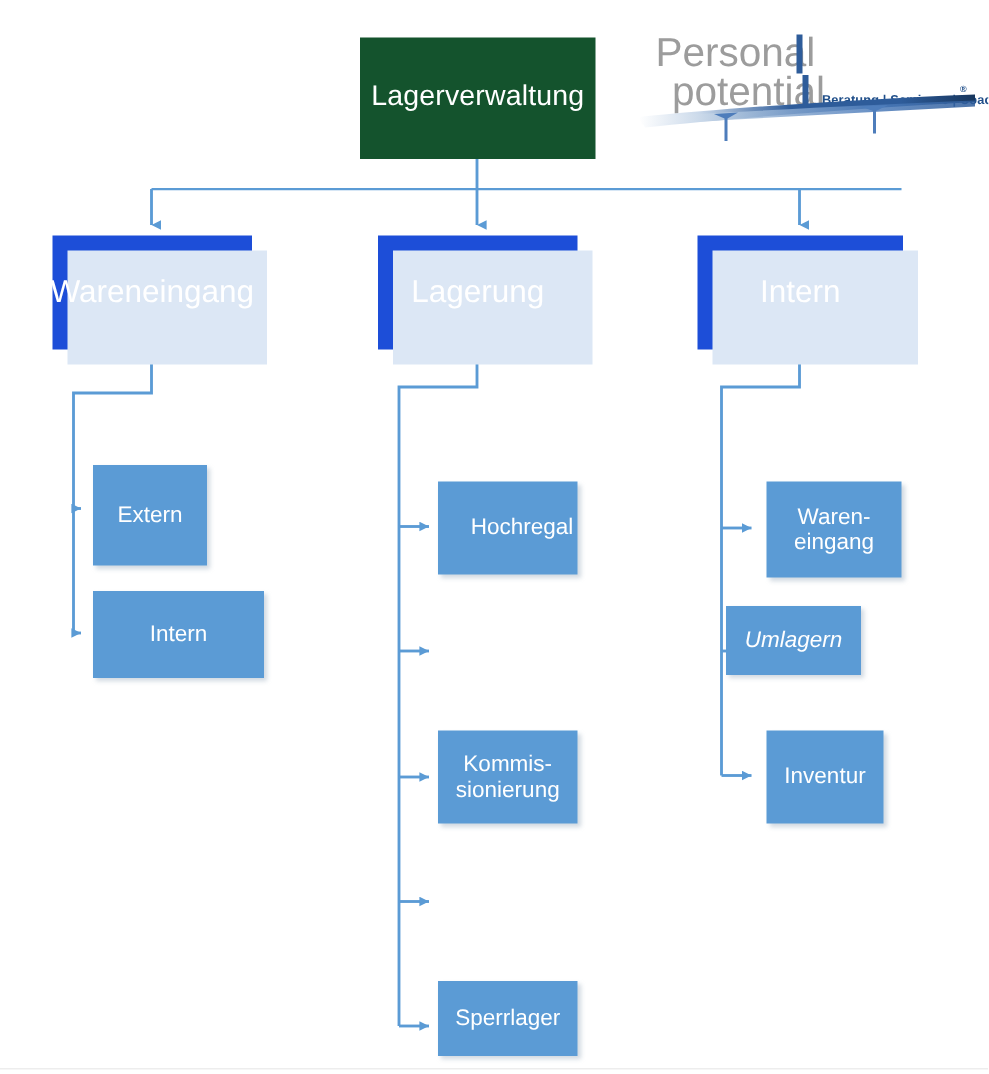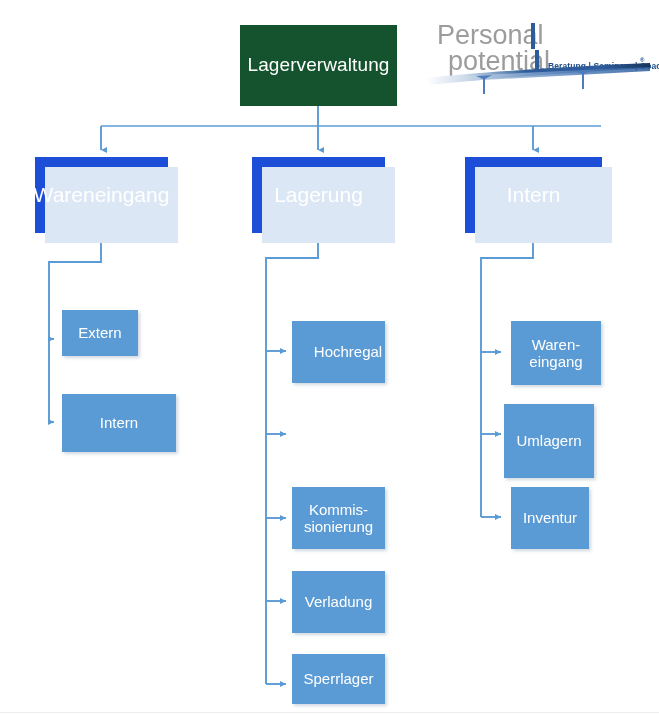--- a/index.html
+++ b/index.html
@@ -147,38 +147,37 @@
   </svg>
 
   <div class="node lvl1" style="left:240px; top:25px; width:157px; height:81px;">Lagerverwaltung</div>
 
   <div class="node lvl2" style="left:35px; top:157px; width:133px; height:76px;">Wareneingang</div>
 
   <div class="node lvl2" style="left:252px; top:157px; width:133px; height:76px;text-align:right;">Lagerung</div>
 
   <div class="node lvl2" style="left:465px; top:157px; width:137px; height:76px;">Intern</div>
 
-  <div class="node lvl3" style="left:62px; top:310px; width:76px; height:46px;">Extern</div>
+  <div class="node lvl3" style="left:62px; top:310px; width:76px; height:67px;">Extern</div>
 
   <div class="node lvl3" style="left:62px; top:394px; width:114px; height:58px;">Intern</div>
 
   <div class="node lvl3" style="left:292px; top:321px; width:93px; height:62px;padding-left:19px;">Hochregal</div>
 
 
   <div class="node lvl3" style="left:292px; top:487px; width:93px; height:62px;">Kommis-
 sionierung</div>
 
-  <div class="node lvl3" style="left:292px; top:571px; width:93px; height:62px;">Verladung</div>
 
   <div class="node lvl3" style="left:292px; top:654px; width:93px; height:50px;">Sperrlager</div>
 
   <div class="node lvl3" style="left:511px; top:321px; width:90px; height:64px;">Waren-
 eingang</div>
 
-  <div class="node lvl3" style="left:504px; top:404px; width:90px; height:74px;">Umlagern</div>
+  <div class="node lvl3" style="left:484px; top:404px; width:90px; height:46px;font-style:italic;">Umlagern</div>
 
   <div class="node lvl3" style="left:511px; top:487px; width:78px; height:62px;">Inventur</div>
 
   <div id="logo" style="left:424px; top:14px; width:228px; height:88px;">
 
     <div class="logo-word" style="left:13px; top:6px; font-size:27px;">
       <span>Personal</span>
     </div>
 
     <div class="logo-word" style="left:24px; top:32px; font-size:27px;">

